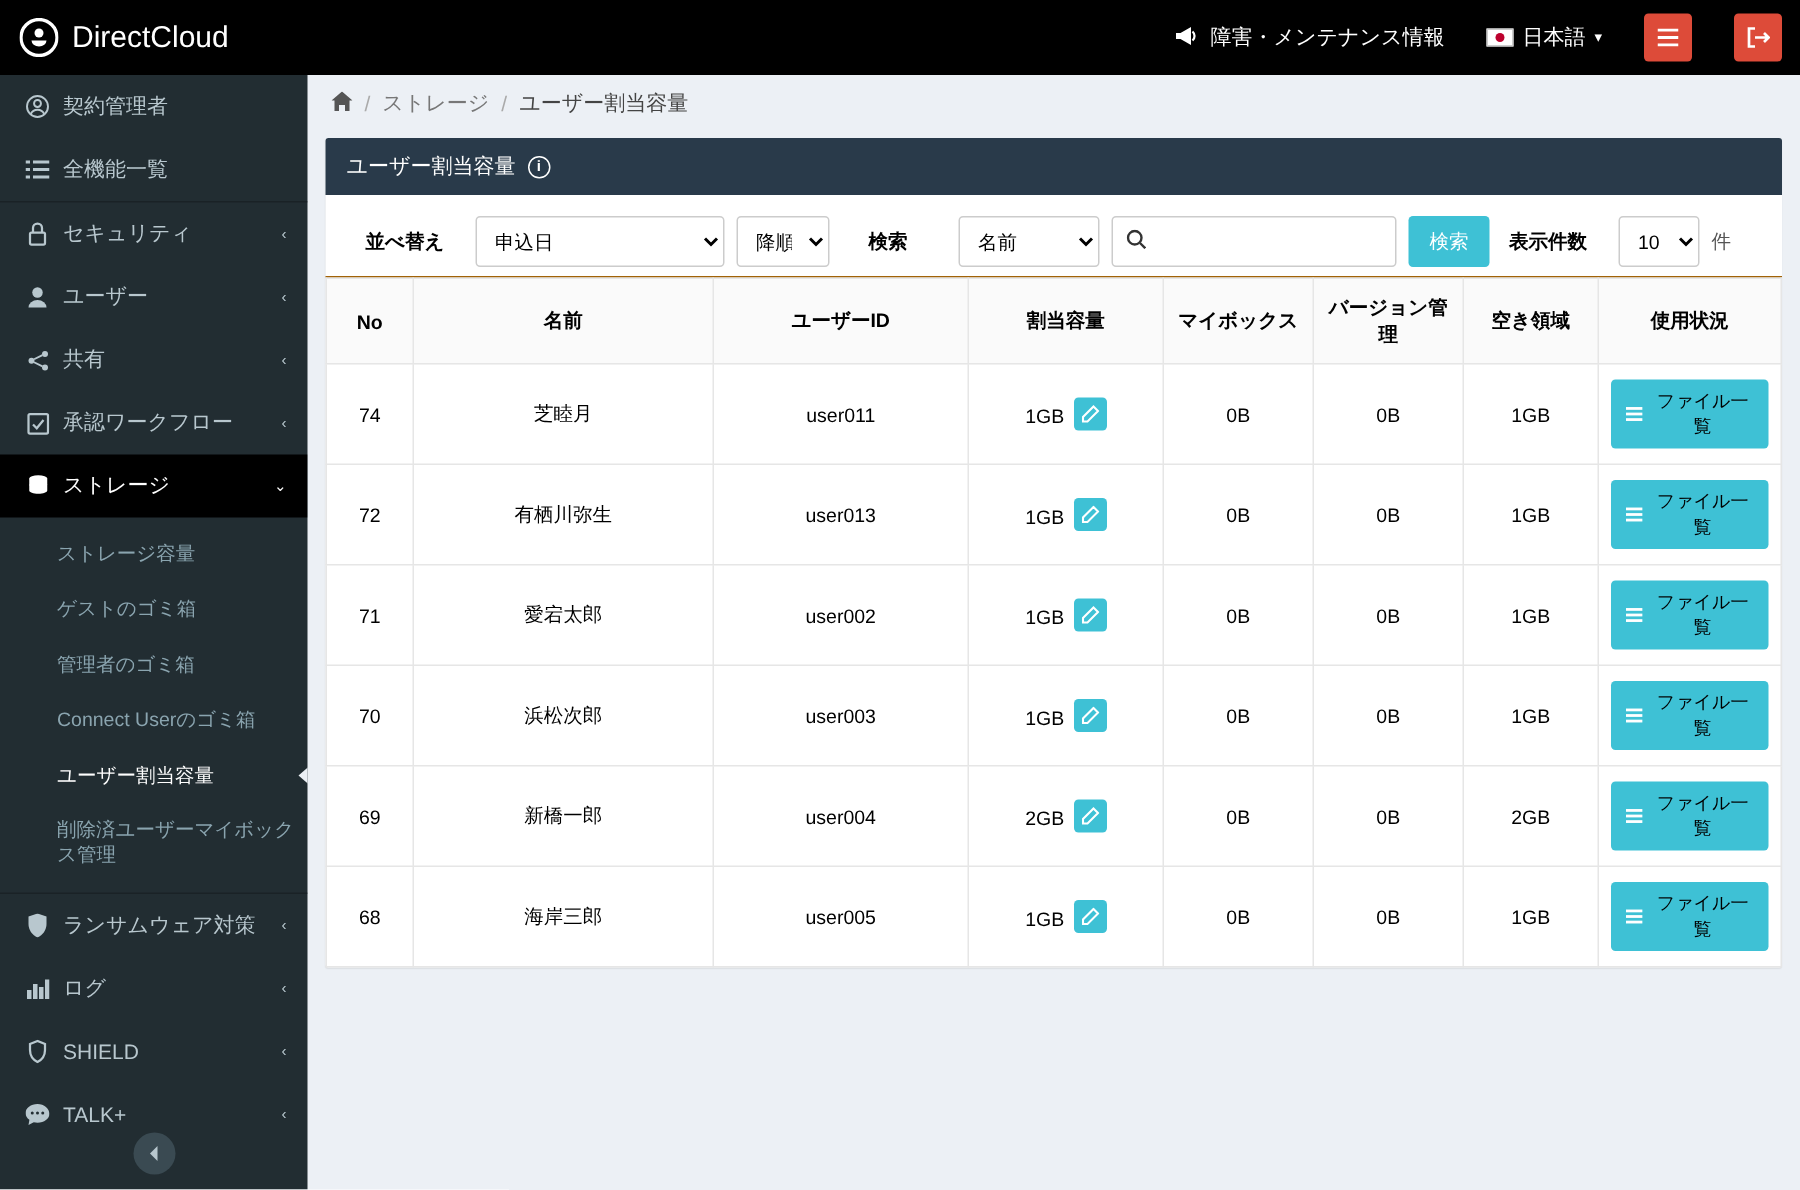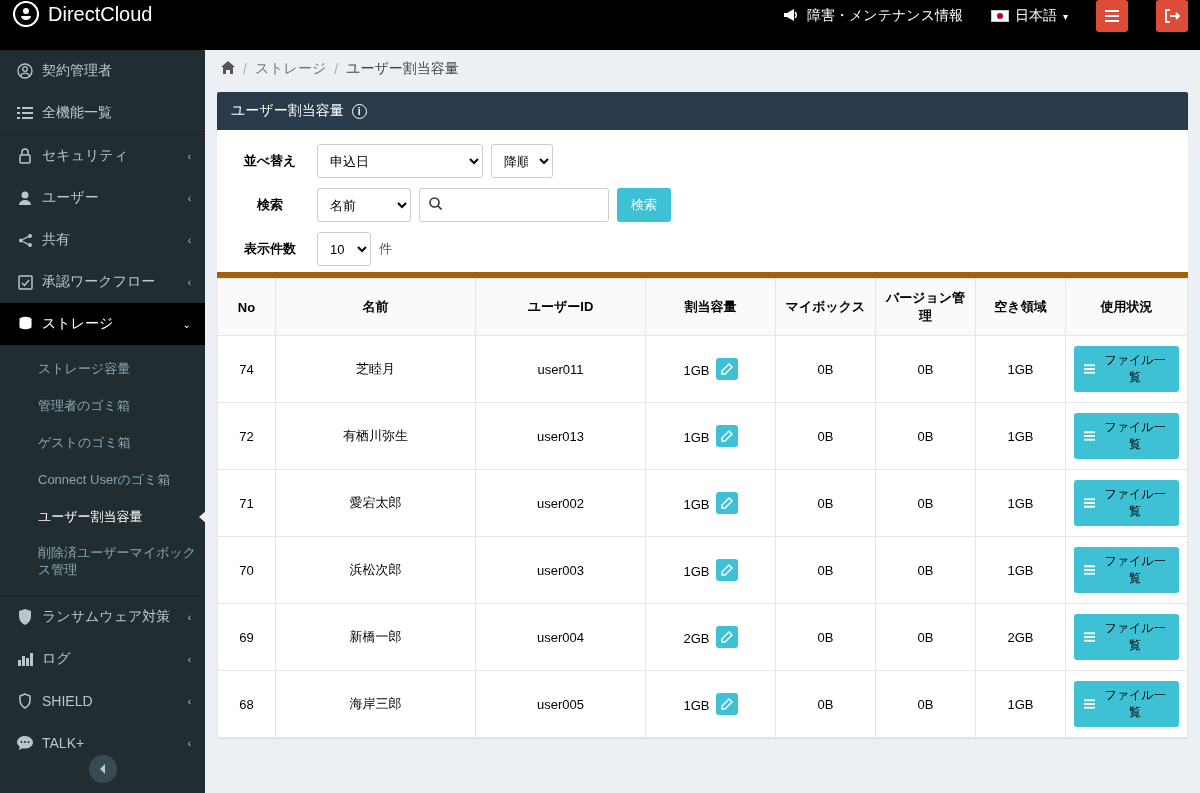--- a/index.html
+++ b/index.html
@@ -1,17 +1,17 @@
 <!DOCTYPE html>
 <html><head>
 <meta charset="utf-8">
 <style>
 *{margin:0;padding:0;box-sizing:border-box;font-family:"Hiragino Kaku Gothic ProN","メイリオ",Meiryo,sans-serif}
 body{background:#ecf0f5;overflow:hidden}
-.topbar{height:50px;background:#000;display:flex;align-items:flex-start;color:#fff;padding:0 12px}
+.topbar{height:50px;background:#000;display:flex;align-items:center;color:#fff;padding:0 12px}
 .logo{display:flex;align-items:center;gap:8px;font-size:20px;font-weight:500}
 .logo-icon{width:28px;height:28px;display:inline-flex;align-items:center;justify-content:center}
 .topbar-right{margin-left:auto;display:flex;align-items:center;gap:28px;font-size:14px}
 .topbar-announce{display:flex;align-items:center;gap:8px}
 .lang{display:flex;align-items:center;gap:6px}
 .flag-jp{width:18px;height:12px;background:#fff;position:relative;border:1px solid #ccc}
 .flag-jp::after{content:"";position:absolute;width:6px;height:6px;background:#bc002d;border-radius:50%;top:2px;left:5px}
 .icon-btn{width:32px;height:32px;display:inline-flex;align-items:center;justify-content:center;border-radius:3px;cursor:pointer;color:#fff}
 .icon-btn.red{background:#dd4b39}
 .layout{display:flex;height:743px}
@@ -28,21 +28,21 @@
 .side-sub .sub-item.active::after{content:"";position:absolute;right:-1px;top:50%;transform:translateY(-50%);width:0;height:0;border-top:6px solid transparent;border-bottom:6px solid transparent;border-right:7px solid #ecf0f5}
 .collapse-btn{position:absolute;bottom:10px;left:50%;transform:translateX(-50%);width:28px;height:28px;background:#3a4a52;border-radius:50%;display:flex;align-items:center;justify-content:center;color:#b8c7ce;cursor:pointer}
 .main{flex:1;overflow:auto}
 .breadcrumb{padding:10px 16px;font-size:14px;color:#777;display:flex;align-items:center;gap:8px}
 .breadcrumb a{color:#777;text-decoration:none}
 .breadcrumb .sep{color:#aaa}
 .breadcrumb .cur{color:#444}
 .panel{margin:4px 12px 12px;background:#fff;border-radius:2px;box-shadow:0 1px 1px rgba(0,0,0,.08)}
 .panel-header{background:#293a4a;color:#fff;padding:10px 14px;font-size:14px;display:flex;align-items:center;gap:8px;border-radius:2px 2px 0 0}
 .info-circle{width:15px;height:15px;border:1.5px solid #fff;border-radius:50%;display:inline-flex;align-items:center;justify-content:center;font-size:10px;font-weight:bold}
-.filters{padding:14px 14px 6px;display:flex;flex-direction:column;gap:10px;border-bottom:6px solid #a16207;font-size:13px}
+.filters{padding:14px 14px 6px;display:flex;border-bottom:1px solid #a16207;font-size:13px}
 .filter-row{display:flex;align-items:center;gap:8px}
 .filter-label{width:78px;text-align:center;font-weight:bold}
 select,input[type=text]{height:34px;border:1px solid #ccc;border-radius:3px;padding:0 8px;font-size:13px;background:#fff}
 .search-field{position:relative}
 .search-field .mag{position:absolute;left:10px;top:50%;transform:translateY(-50%);color:#555}
 .search-field input{width:190px;padding-left:30px}
 .btn{height:34px;padding:0 14px;border:none;border-radius:3px;font-size:13px;cursor:pointer;display:inline-flex;align-items:center;gap:6px}
 .btn-info{background:#3ec1d5;color:#fff}
 table{width:100%;border-collapse:collapse;font-size:13px}
 th,td{border:1px solid #e6e6e6;padding:10px 8px;text-align:center}
@@ -170,22 +170,22 @@
               <ellipse cx="7.5" cy="3" rx="6" ry="2.2"></ellipse>
               <path d="M1.5 3v4c0 1.2 2.7 2.2 6 2.2s6-1 6-2.2V3"></path>
               <path d="M1.5 7v4c0 1.2 2.7 2.2 6 2.2s6-1 6-2.2V7"></path>
             </svg>
           </span>
       <span class="lbl">ストレージ</span>
           <span class="chev">⌄</span>
     </div>
         <div class="side-sub">
           <div class="sub-item">ストレージ容量</div>
+          <div class="sub-item">ゲストのゴミ箱</div>
           <div class="sub-item">管理者のゴミ箱</div>
-          <div class="sub-item">ゲストのゴミ箱</div>
           <div class="sub-item">Connect Userのゴミ箱</div>
           <div class="sub-item active">ユーザー割当容量</div>
           <div class="sub-item">削除済ユーザーマイボックス管理</div>
         </div>
         <div class="side-sep"></div>
         <div class="side-item">
       <span class="ico">
             <svg width="14" height="16" viewBox="0 0 14 16" fill="currentColor">
               <path d="M7 0L1 2v5c0 4 2.5 7.5 6 9 3.5-1.5 6-5 6-9V2z"></path>
             </svg>

